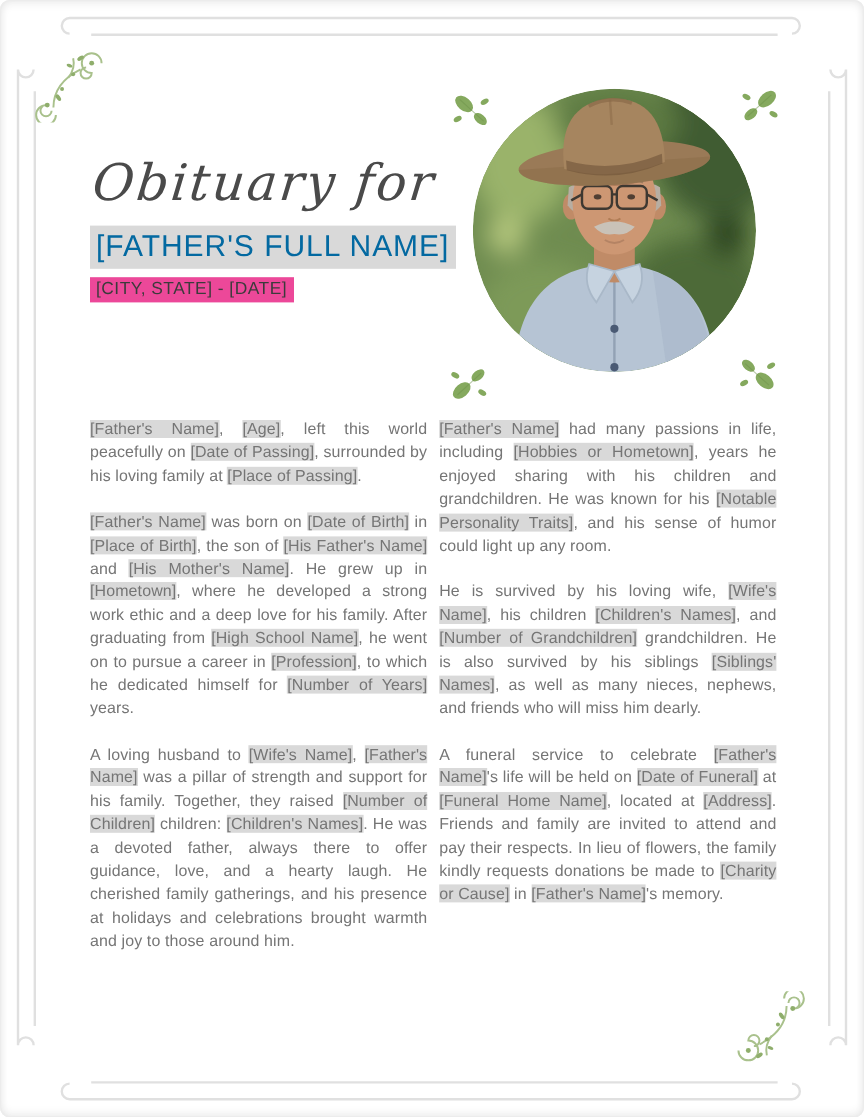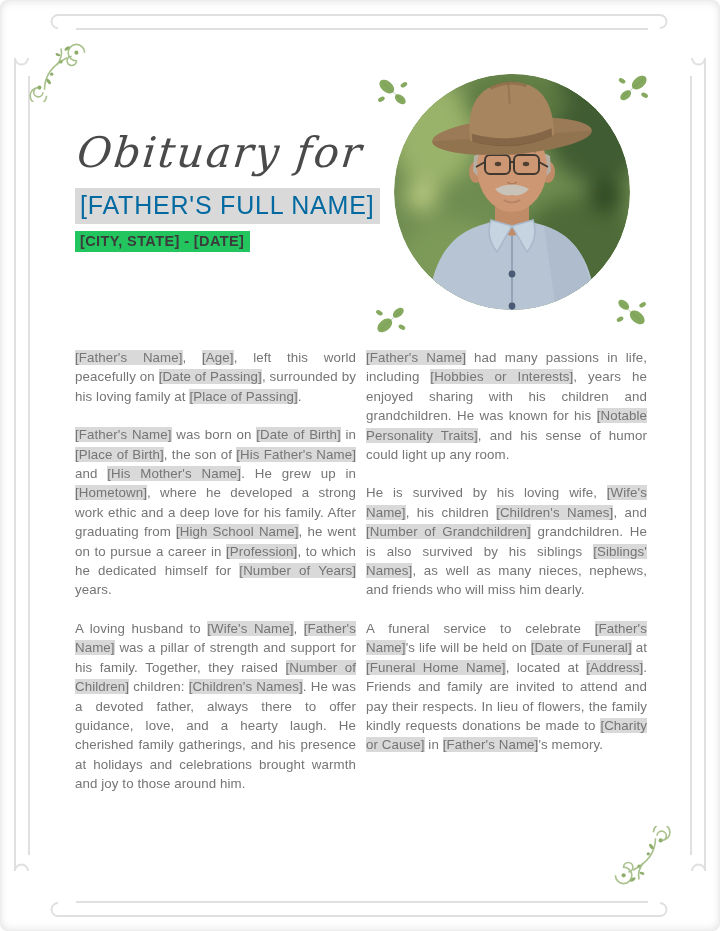--- a/index.html
+++ b/index.html
@@ -17,22 +17,22 @@
   .script-title{
     font-family:"DejaVu Serif",serif;font-style:italic;font-weight:400;
     font-size:42px;color:#4a4a4a;line-height:1.1;letter-spacing:2px;
     transform:skewX(-6deg);transform-origin:left bottom;white-space:nowrap;
   }
   .name-title{
     display:inline-block;margin-top:12px;background:#d9d9d9;color:#0369a1;
     font-size:25px;font-weight:400;letter-spacing:0.8px;padding:3px 6px 4px 5px;white-space:nowrap;
   }
   .dateline{
-    display:inline-block;margin-top:7px;background:#22c55e;color:#3b3b3b;
-    font-size:14.5px;font-weight:700;letter-spacing:0.4px;padding:2px 6px 3px 5px;white-space:nowrap;
+    display:inline-block;margin-top:7px;background:#ec4899;color:#3b3b3b;
+    font-size:14.5px;font-weight:400;letter-spacing:0.4px;padding:2px 6px 3px 5px;white-space:nowrap;
   }
   .photo{
     position:absolute;left:394px;top:74px;width:236px;height:236px;border-radius:50%;overflow:hidden;
   }
   .leaf{position:absolute;width:36px;height:36px;}
   .leaf.tl{left:376px;top:74px;transform:scaleY(-1);}
   .leaf.tr{left:614px;top:70px;transform:scale(-1,-1);}
   .leaf.bl{left:374px;top:302px;}
   .leaf.br{left:612px;top:294px;transform:scaleX(-1);}
   .columns{position:absolute;left:75px;top:348px;width:583px;display:flex;gap:10px;}
@@ -206,19 +206,19 @@
     <path d="M 8 30 L 30 10" stroke="#6d924a" stroke-width="1" opacity="0.5" fill="none"></path>
   </svg>
 
   <div class="columns">
     <div class="col">
       <p><span class="hl">[Father's Name]</span><span>, </span><span class="hl">[Age]</span><span>, left this world peacefully on </span><span class="hl">[Date of Passing]</span><span>, surrounded by his loving family at </span><span class="hl">[Place of Passing]</span><span>.</span></p>
       <p><span class="hl">[Father's Name]</span><span> was born on </span><span class="hl">[Date of Birth]</span><span> in </span><span class="hl">[Place of Birth]</span><span>, the son of </span><span class="hl">[His Father's Name]</span><span> and </span><span class="hl">[His Mother's Name]</span><span>. He grew up in </span><span class="hl">[Hometown]</span><span>, where he developed a strong work ethic and a deep love for his family. After graduating from </span><span class="hl">[High School Name]</span><span>, he went on to pursue a career in </span><span class="hl">[Profession]</span><span>, to which he dedicated himself for </span><span class="hl">[Number of Years]</span><span> years.</span></p>
       <p><span>A loving husband to </span><span class="hl">[Wife's Name]</span><span>, </span><span class="hl">[Father's Name]</span><span> was a pillar of strength and support for his family. Together, they raised </span><span class="hl">[Number of Children]</span><span> children: </span><span class="hl">[Children's Names]</span><span>. He was a devoted father, always there to offer guidance, love, and a hearty laugh. He cherished family gatherings, and his presence at holidays and celebrations brought warmth and joy to those around him.</span></p>
     </div>
     <div class="col">
-      <p><span class="hl">[Father's Name]</span><span> had many passions in life, including </span><span class="hl">[Hobbies or Interests]</span><span>, years he enjoyed sharing with his children and grandchildren. He was known for his </span><span class="hl">[Notable Personality Traits]</span><span>, and his sense of humor could light up any room.</span></p>
+      <p><span class="hl">[Father's Name]</span><span> had many passions in life, including </span><span class="hl">[Hobbies or Hometown]</span><span>, years he enjoyed sharing with his children and grandchildren. He was known for his </span><span class="hl">[Notable Personality Traits]</span><span>, and his sense of humor could light up any room.</span></p>
       <p><span>He is survived by his loving wife, </span><span class="hl">[Wife's Name]</span><span>, his children </span><span class="hl">[Children's Names]</span><span>, and </span><span class="hl">[Number of Grandchildren]</span><span> grandchildren. He is also survived by his siblings </span><span class="hl">[Siblings' Names]</span><span>, as well as many nieces, nephews, and friends who will miss him dearly.</span></p>
       <p><span>A funeral service to celebrate </span><span class="hl">[Father's Name]</span><span>'s life will be held on </span><span class="hl">[Date of Funeral]</span><span> at </span><span class="hl">[Funeral Home Name]</span><span>, located at </span><span class="hl">[Address]</span><span>. Friends and family are invited to attend and pay their respects. In lieu of flowers, the family kindly requests donations be made to </span><span class="hl">[Charity or Cause]</span><span> in </span><span class="hl">[Father's Name]</span><span>'s memory.</span></p>
     </div>
   </div>
 
 </div>
 
 </body></html>

